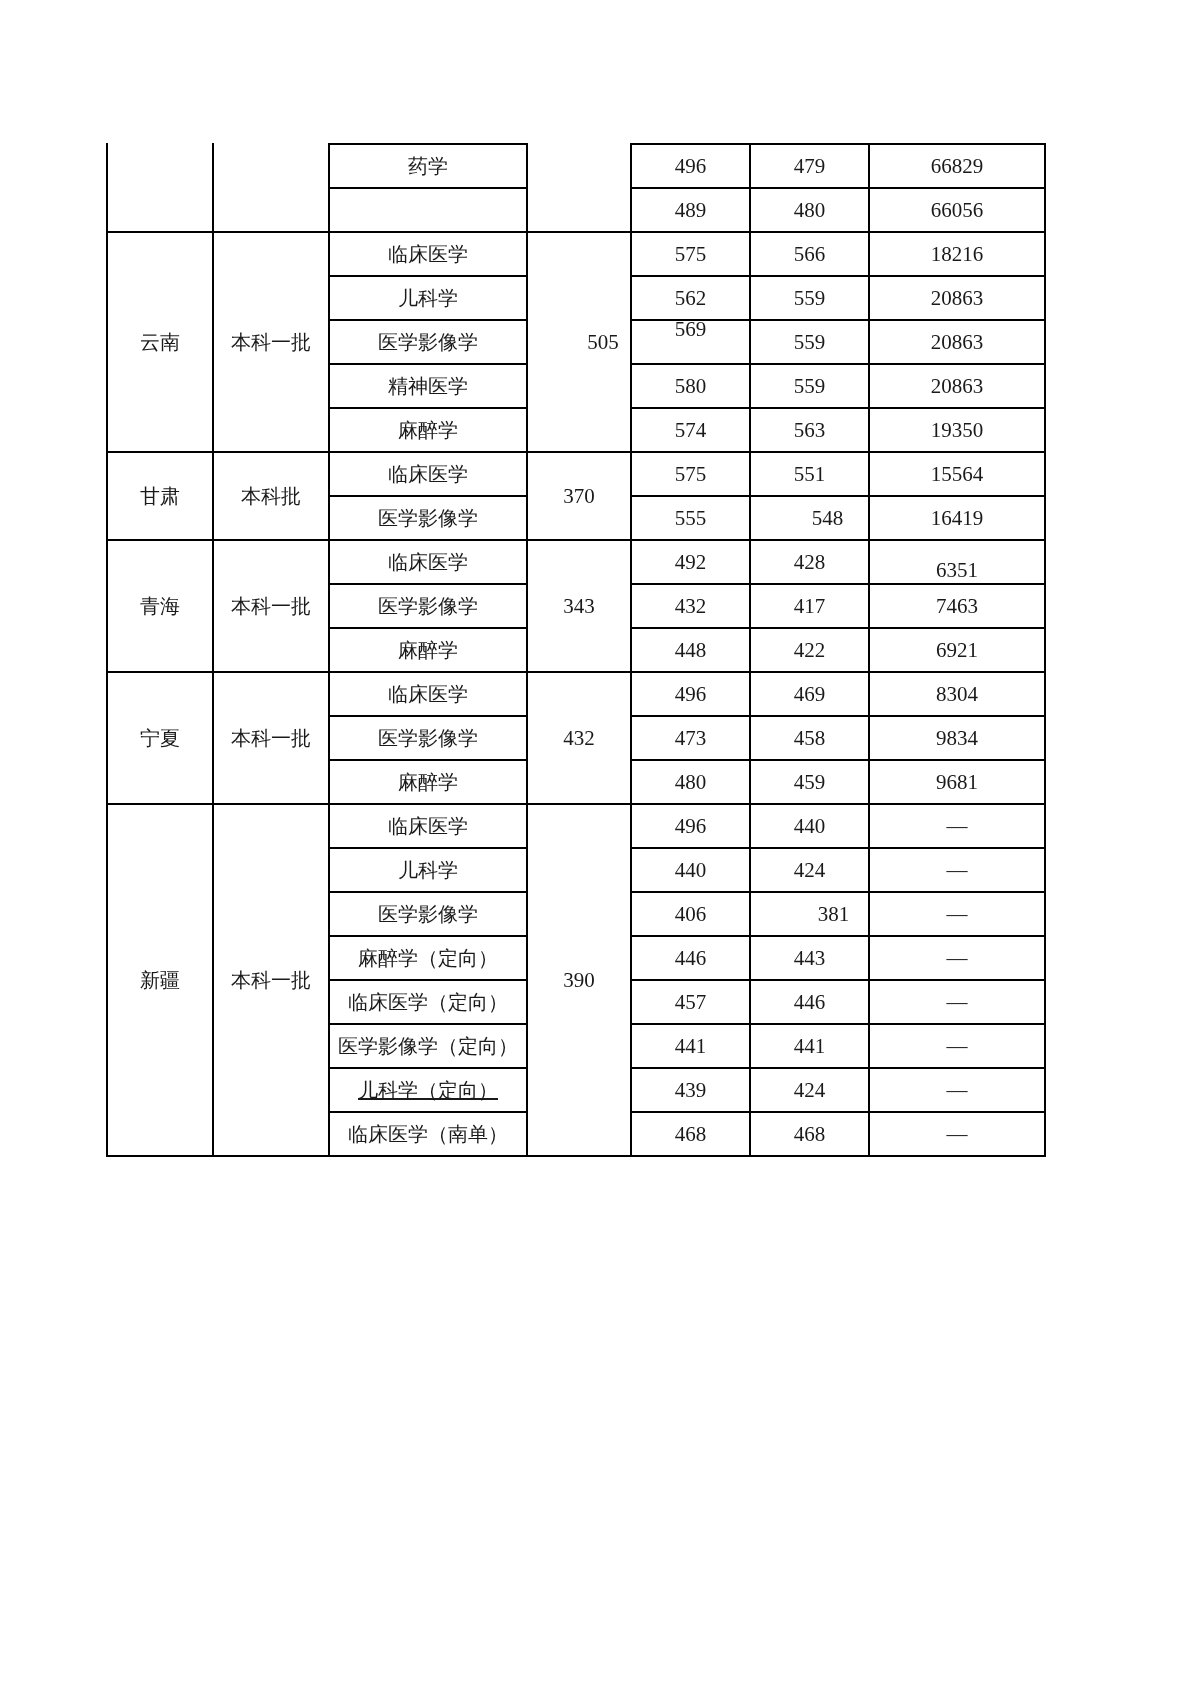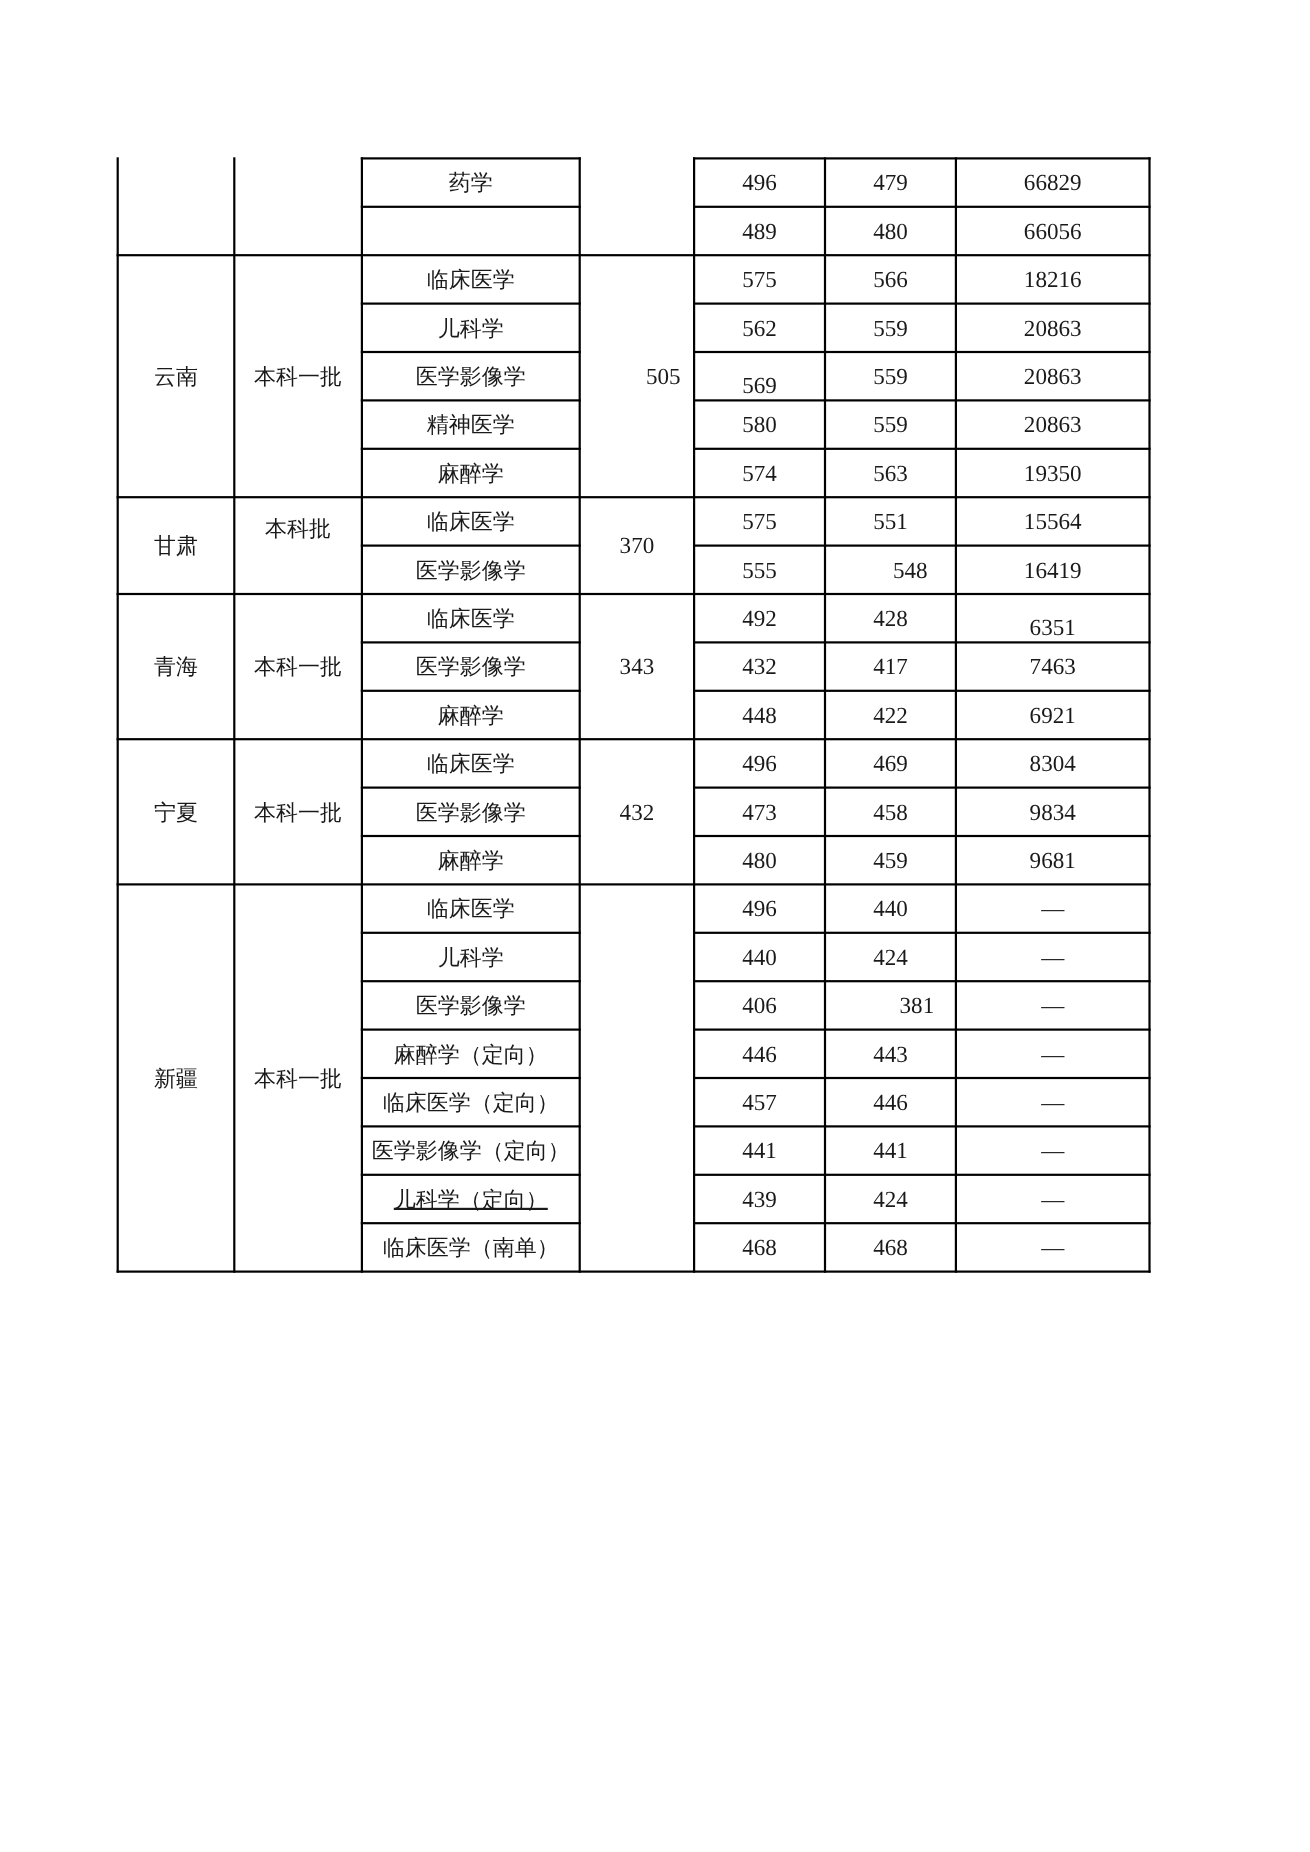--- a/index.html
+++ b/index.html
@@ -36,39 +36,39 @@
     <div class="cell num" style="left: 631px; top: 232px; width: 119px; height: 44px;">575</div>
     <div class="cell num" style="left: 750px; top: 232px; width: 119px; height: 44px;">566</div>
     <div class="cell num" style="left: 869px; top: 232px; width: 176px; height: 44px;">18216</div>
     <div class="cell" style="left: 329px; top: 276px; width: 198px; height: 44px;">儿科学</div>
     <div class="cell num" style="left: 631px; top: 276px; width: 119px; height: 44px;">562</div>
     <div class="cell num" style="left: 750px; top: 276px; width: 119px; height: 44px;">559</div>
     <div class="cell num" style="left: 869px; top: 276px; width: 176px; height: 44px;">20863</div>
     <div class="hline" style="left: 328px; top: 275px; width: 200px;"></div>
     <div class="hline" style="left: 630px; top: 275px; width: 416px;"></div>
     <div class="cell" style="left: 329px; top: 320px; width: 198px; height: 44px;">医学影像学</div>
-    <div class="cell num" style="left: 631px; top: 328px; width: 119px; height: 44px;">569</div>
+    <div class="cell num" style="left: 631px; top: 307px; width: 119px; height: 44px;">569</div>
     <div class="cell num" style="left: 750px; top: 320px; width: 119px; height: 44px;">559</div>
     <div class="cell num" style="left: 869px; top: 320px; width: 176px; height: 44px;">20863</div>
     <div class="hline" style="left: 328px; top: 319px; width: 200px;"></div>
     <div class="hline" style="left: 630px; top: 319px; width: 416px;"></div>
     <div class="cell" style="left: 329px; top: 364px; width: 198px; height: 44px;">精神医学</div>
     <div class="cell num" style="left: 631px; top: 364px; width: 119px; height: 44px;">580</div>
     <div class="cell num" style="left: 750px; top: 364px; width: 119px; height: 44px;">559</div>
     <div class="cell num" style="left: 869px; top: 364px; width: 176px; height: 44px;">20863</div>
     <div class="hline" style="left: 328px; top: 363px; width: 200px;"></div>
     <div class="hline" style="left: 630px; top: 363px; width: 416px;"></div>
     <div class="cell" style="left: 329px; top: 408px; width: 198px; height: 44px;">麻醉学</div>
     <div class="cell num" style="left: 631px; top: 408px; width: 119px; height: 44px;">574</div>
     <div class="cell num" style="left: 750px; top: 408px; width: 119px; height: 44px;">563</div>
     <div class="cell num" style="left: 869px; top: 408px; width: 176px; height: 44px;">19350</div>
     <div class="hline" style="left: 328px; top: 407px; width: 200px;"></div>
     <div class="hline" style="left: 630px; top: 407px; width: 416px;"></div>
     <div class="cell" style="left: 107px; top: 452px; width: 106px; height: 88px;">甘肃</div>
-    <div class="cell" style="left: 213px; top: 436px; width: 116px; height: 88px;">本科批</div>
+    <div class="cell" style="left: 213px; top: 452px; width: 116px; height: 88px;">本科批</div>
     <div class="cell num" style="left: 527px; top: 452px; width: 104px; height: 88px;">370</div>
     <div class="hline" style="left: 106px; top: 451px; width: 940px;"></div>
     <div class="cell" style="left: 329px; top: 452px; width: 198px; height: 44px;">临床医学</div>
     <div class="cell num" style="left: 631px; top: 452px; width: 119px; height: 44px;">575</div>
     <div class="cell num" style="left: 750px; top: 452px; width: 119px; height: 44px;">551</div>
     <div class="cell num" style="left: 869px; top: 452px; width: 176px; height: 44px;">15564</div>
     <div class="cell" style="left: 329px; top: 496px; width: 198px; height: 44px;">医学影像学</div>
     <div class="cell num" style="left: 631px; top: 496px; width: 119px; height: 44px;">555</div>
     <div class="cell num" style="left: 750px; top: 496px; width: 119px; height: 44px; margin-left: 18px;">548</div>
     <div class="cell num" style="left: 869px; top: 496px; width: 176px; height: 44px;">16419</div>
@@ -109,20 +109,21 @@
     <div class="hline" style="left: 328px; top: 715px; width: 200px;"></div>
     <div class="hline" style="left: 630px; top: 715px; width: 416px;"></div>
     <div class="cell" style="left: 329px; top: 760px; width: 198px; height: 44px;">麻醉学</div>
     <div class="cell num" style="left: 631px; top: 760px; width: 119px; height: 44px;">480</div>
     <div class="cell num" style="left: 750px; top: 760px; width: 119px; height: 44px;">459</div>
     <div class="cell num" style="left: 869px; top: 760px; width: 176px; height: 44px;">9681</div>
     <div class="hline" style="left: 328px; top: 759px; width: 200px;"></div>
     <div class="hline" style="left: 630px; top: 759px; width: 416px;"></div>
     <div class="cell" style="left: 107px; top: 804px; width: 106px; height: 352px;">新疆</div>
     <div class="cell" style="left: 213px; top: 804px; width: 116px; height: 352px;">本科一批</div>
+    <div class="cell num" style="left: 527px; top: 804px; width: 104px; height: 352px;">390</div>
     <div class="hline" style="left: 106px; top: 803px; width: 940px;"></div>
     <div class="cell" style="left: 329px; top: 804px; width: 198px; height: 44px;">临床医学</div>
     <div class="cell num" style="left: 631px; top: 804px; width: 119px; height: 44px;">496</div>
     <div class="cell num" style="left: 750px; top: 804px; width: 119px; height: 44px;">440</div>
     <div class="cell num" style="left: 869px; top: 804px; width: 176px; height: 44px;">—</div>
     <div class="cell" style="left: 329px; top: 848px; width: 198px; height: 44px;">儿科学</div>
     <div class="cell num" style="left: 631px; top: 848px; width: 119px; height: 44px;">440</div>
     <div class="cell num" style="left: 750px; top: 848px; width: 119px; height: 44px;">424</div>
     <div class="cell num" style="left: 869px; top: 848px; width: 176px; height: 44px;">—</div>
     <div class="hline" style="left: 328px; top: 847px; width: 200px;"></div>

